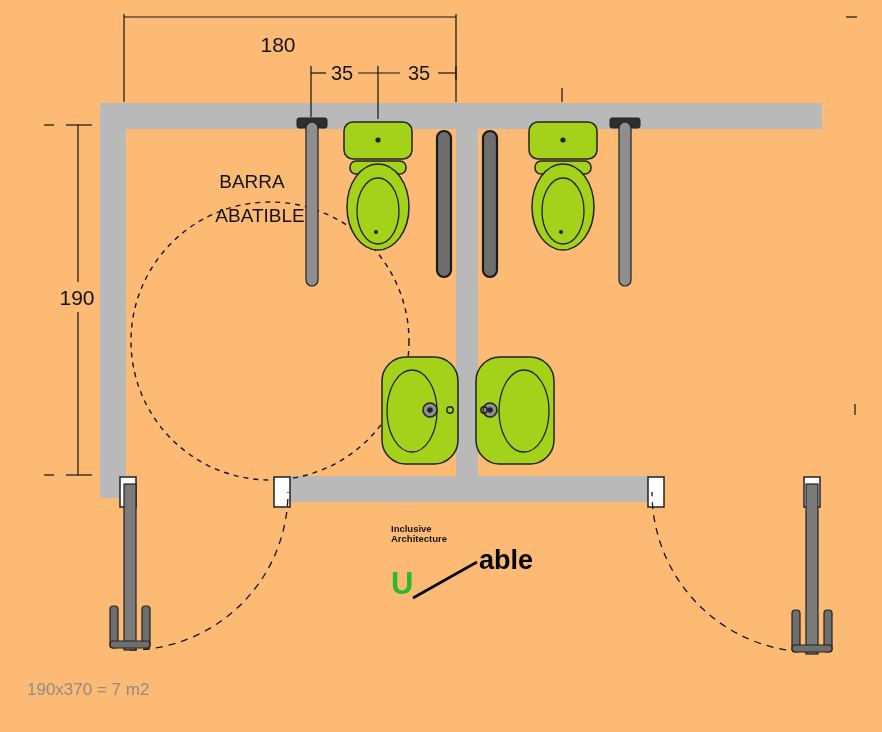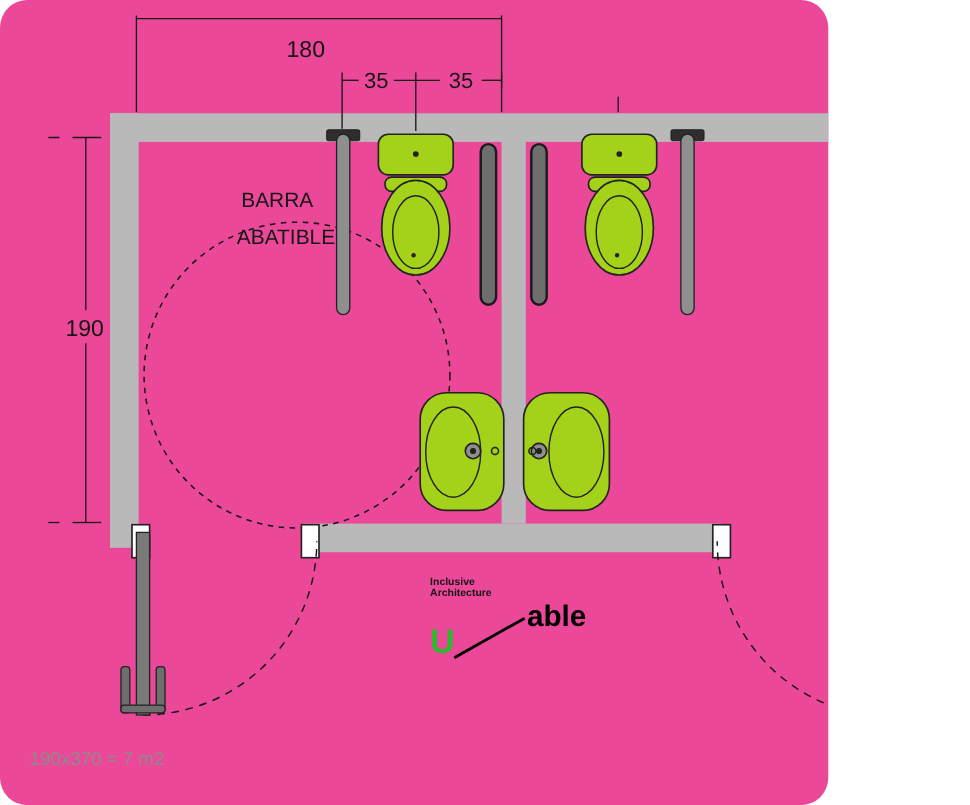--- a/index.html
+++ b/index.html
@@ -1,18 +1,18 @@
 <!DOCTYPE html>
 <html><head>
 <meta charset="utf-8">
 <style>
   html,body{margin:0;padding:0;background:#ffffff;}
   .canvas{
-    position:relative;width:753px;height:732px;background:#ec4899;
-    overflow:hidden;font-family:"Liberation Sans",sans-serif;border-radius:25px;
+    position:relative;width:882px;height:732px;background:#fdba74;
+    overflow:hidden;font-family:"Liberation Sans",sans-serif;
   }
   svg{display:block;}
   text{font-family:"Liberation Sans",sans-serif;}
   .dim-text{font-size:21px;fill:#141414;}
   .dim-text-sm{font-size:20px;fill:#141414;}
   .note-text{font-size:19px;fill:#141414;}
   .logo-small{font-size:9.5px;font-weight:bold;fill:#141414;}
   .logo-able{font-size:27px;font-weight:bold;fill:#000000;}
   .logo-u{font-size:31px;font-weight:bold;}
   .footer-text{font-size:17px;}

